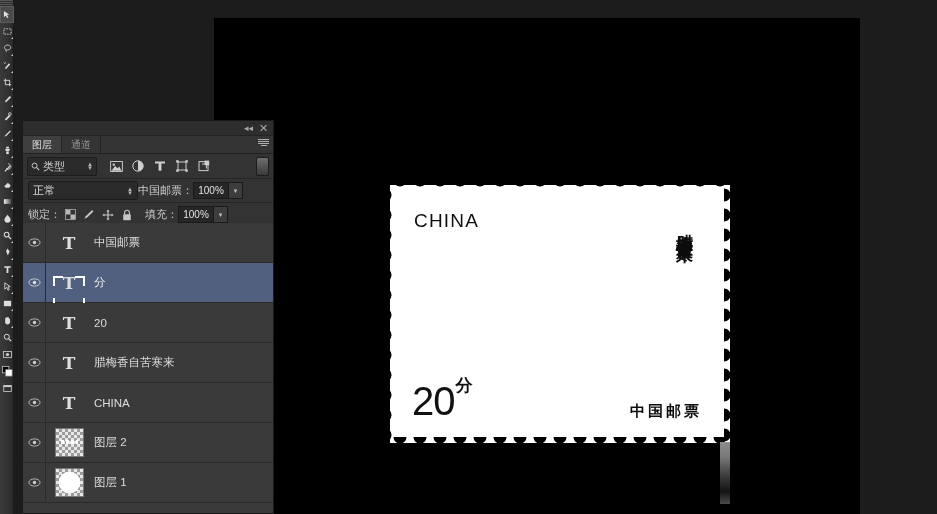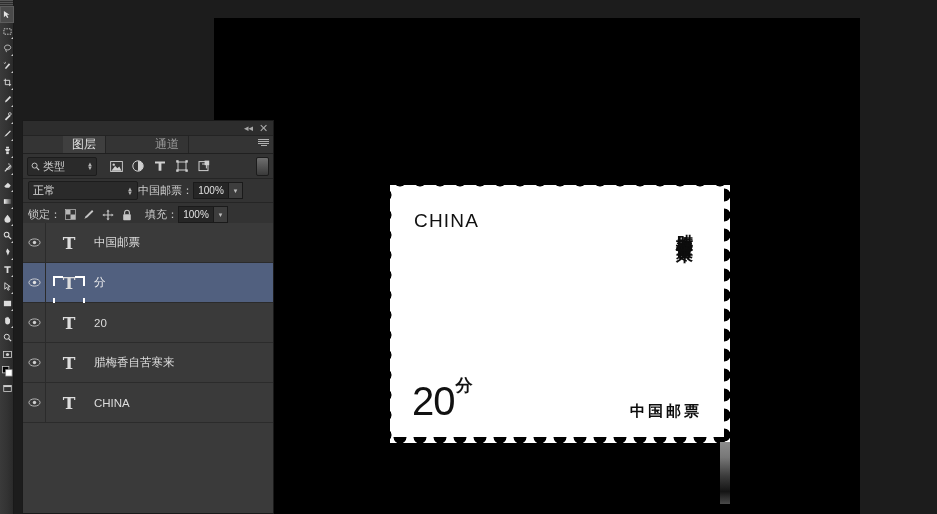--- a/index.html
+++ b/index.html
@@ -109,23 +109,22 @@
     display:flex;align-items:center;justify-content:center;color:#a8a8a8;font-size:9px;
   }
   .panel-titlebar .collapse{right:18px;}
   .panel-titlebar .close{right:3px;font-size:11px;}
 
   .panel-tabs{
     height:17px;background:#343434;display:flex;align-items:stretch;position:relative;
     border-bottom:1px solid #202020;
   }
   .panel-tabs .tab{
-    padding:0 9px;display:flex;align-items:center;font-size:12px;color:#9b9b9b;
+    padding:0 9px;display:flex;align-items:center;font-size:10px;color:#9b9b9b;
     border-right:1px solid #242424;
-    margin-left:40px;
   }
   .panel-tabs .tab.active{background:#3f3f3f;color:#e0e0e0;}
   .panel-tabs .menu-btn{
     position:absolute;right:4px;top:3px;display:flex;flex-direction:column;gap:1px;align-items:flex-end;
   }
   .panel-tabs .menu-btn i{display:block;height:1px;background:#b0b0b0;}
   .panel-tabs .menu-btn i:nth-child(1){width:11px;}
   .panel-tabs .menu-btn i:nth-child(2){width:11px;}
   .panel-tabs .menu-btn i:nth-child(3){width:11px;}
   .panel-tabs .menu-btn i:nth-child(4){width:6px;margin-right:2px;}
@@ -567,17 +566,45 @@
               <ellipse cx="7" cy="5" rx="6.2" ry="4" fill="none" stroke="#cfcfcf" stroke-width="0.9"></ellipse>
               <circle cx="7" cy="5" r="1.9" fill="#cfcfcf"></circle>
             </svg>
         </div>
         <div class="thumb-cell">
           <span class="thumb-t">T</span>
         </div>
         <span class="layer-name">CHINA</span>
       </div>
 
-
+      <div class="layer-row">
+        <div class="eye-cell">
+          <svg width="13" height="9" viewBox="0 0 14 10">
+              <ellipse cx="7" cy="5" rx="6.2" ry="4" fill="none" stroke="#cfcfcf" stroke-width="0.9"></ellipse>
+              <circle cx="7" cy="5" r="1.9" fill="#cfcfcf"></circle>
+            </svg>
+        </div>
+        <div class="thumb-cell">
+          <span class="thumb-img">
+            <span class="shape-dash"></span>
+          </span>
+        </div>
+        <span class="layer-name">图层 2</span>
+      </div>
+
+      <div class="layer-row">
+        <div class="eye-cell">
+          <svg width="13" height="9" viewBox="0 0 14 10">
+              <ellipse cx="7" cy="5" rx="6.2" ry="4" fill="none" stroke="#cfcfcf" stroke-width="0.9"></ellipse>
+              <circle cx="7" cy="5" r="1.9" fill="#cfcfcf"></circle>
+            </svg>
+        </div>
+        <div class="thumb-cell">
+          <span class="thumb-img">
+            <span class="shape-blob"></span>
+          </span>
+        </div>
+        <span class="layer-name">图层 1</span>
+      </div>
 
     </div>
   </div>
 </div>
 
 </body></html>

